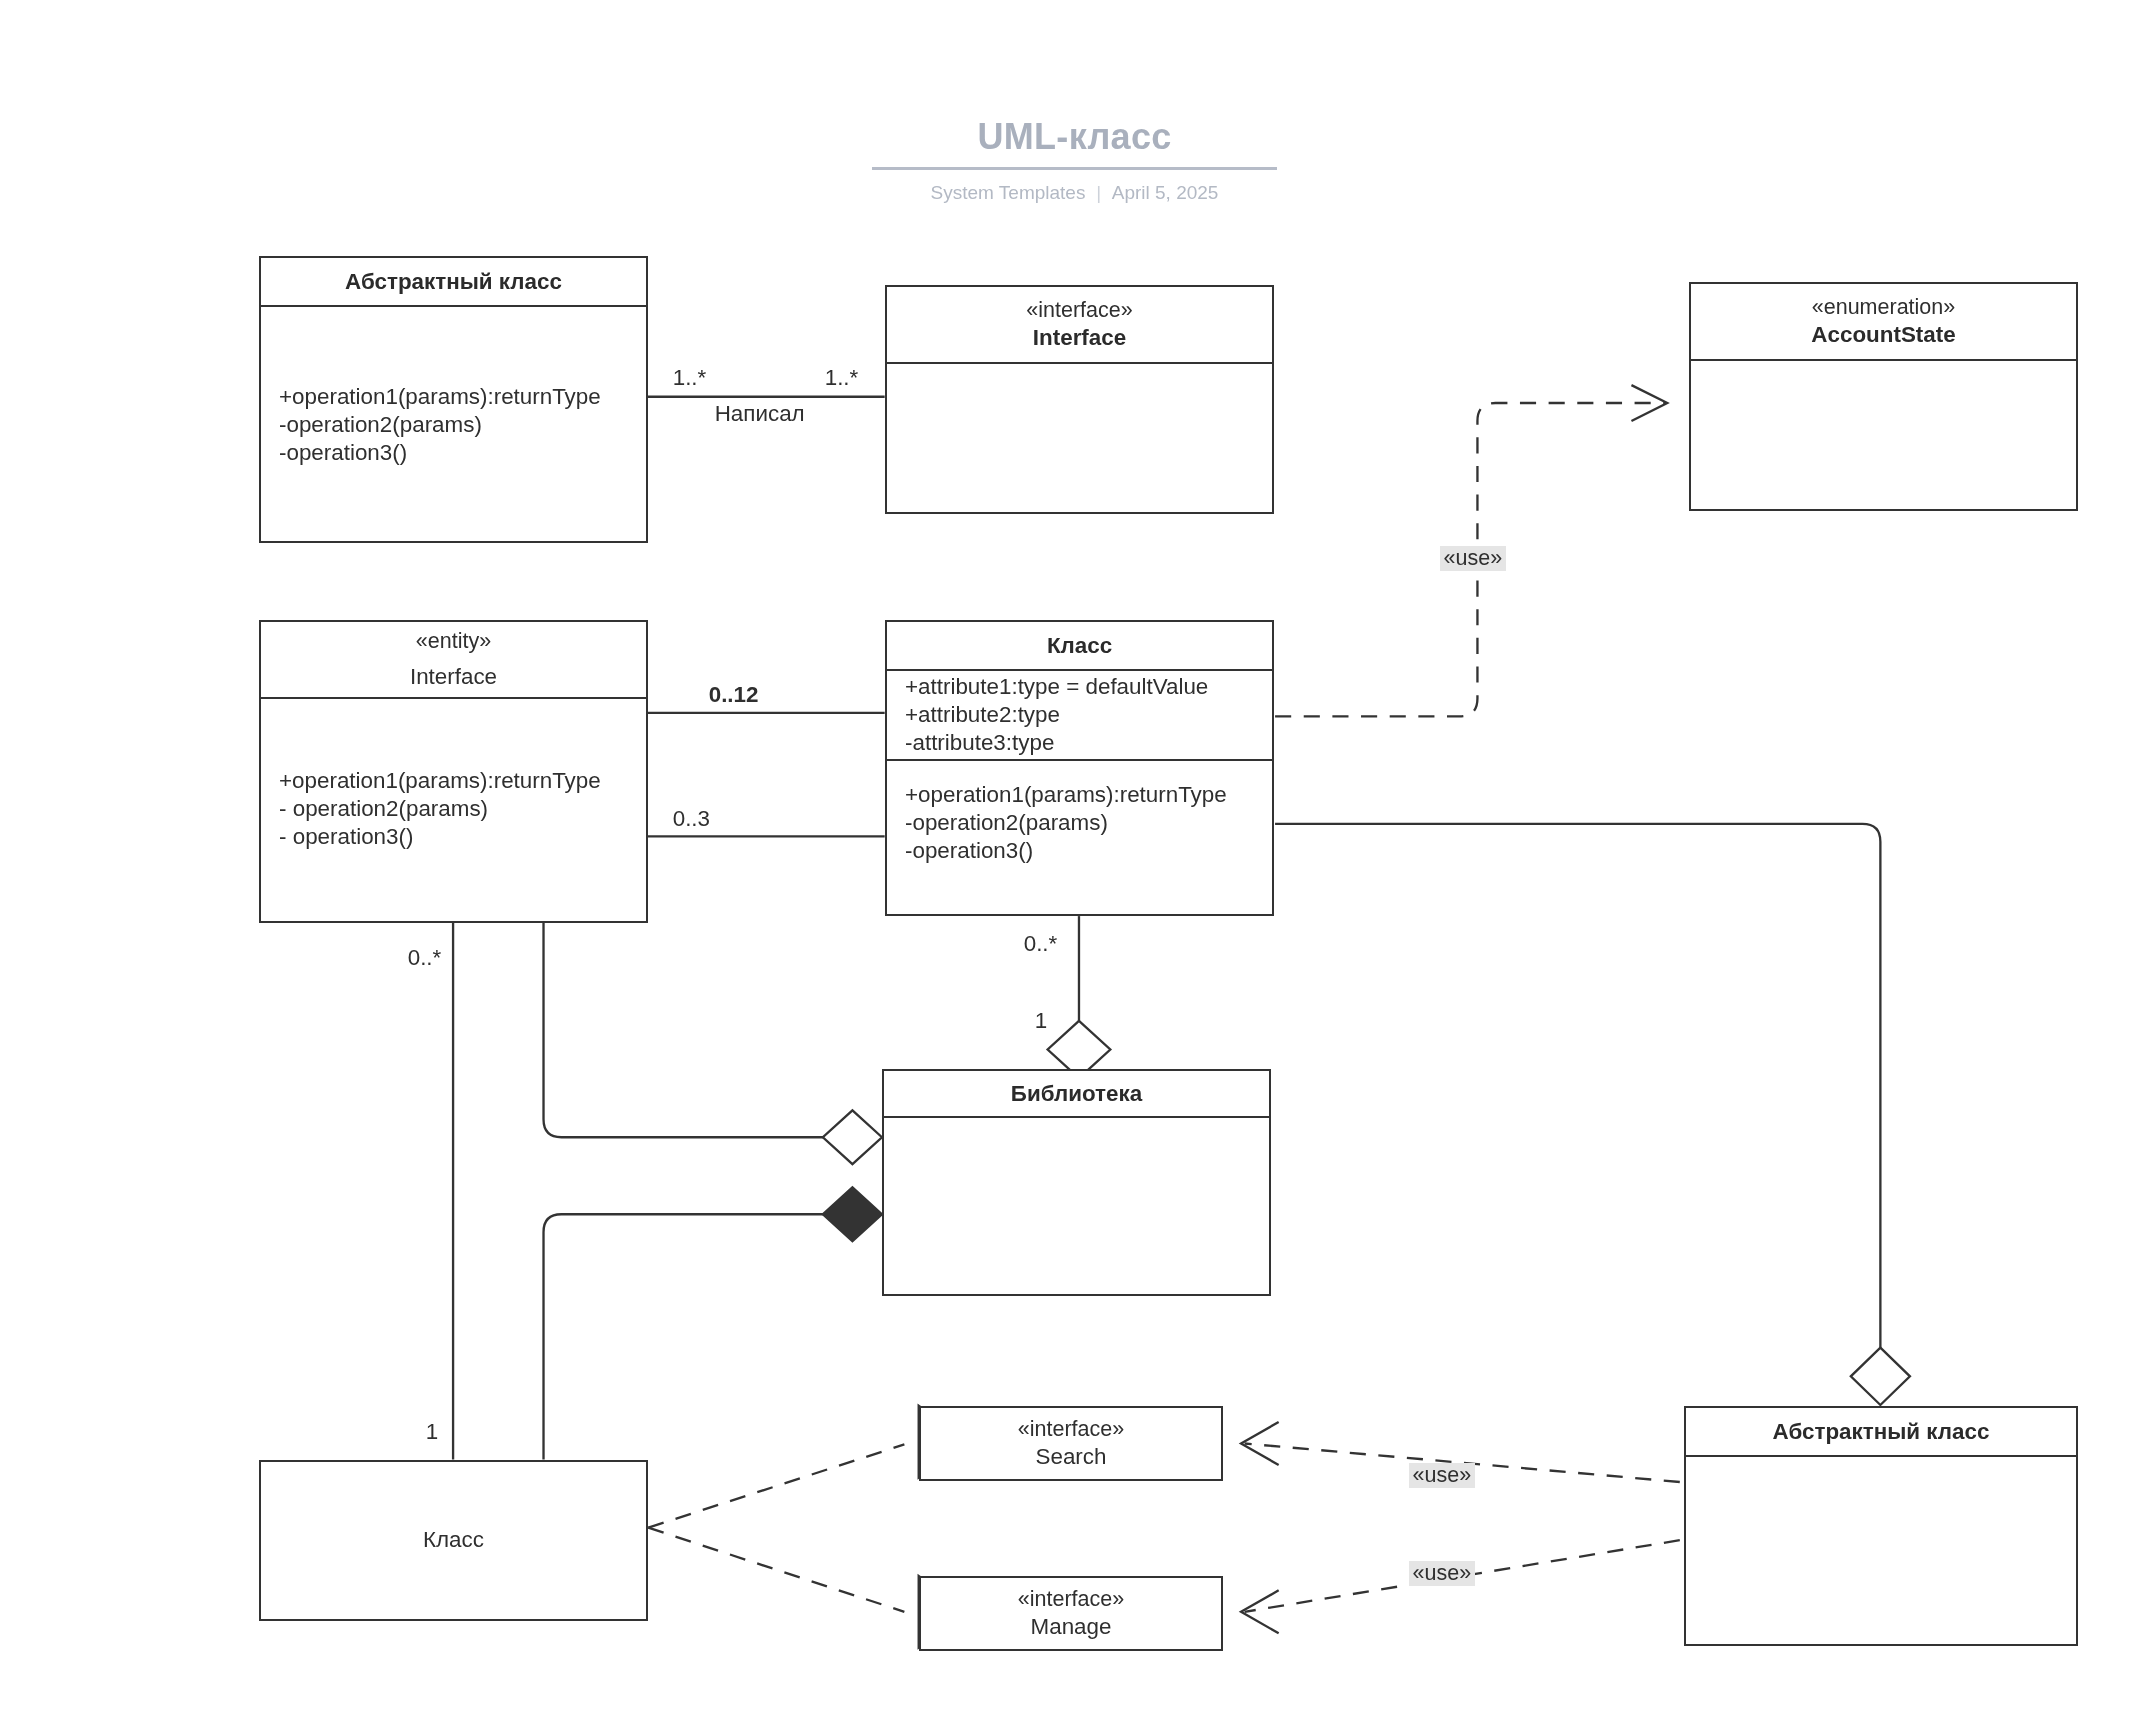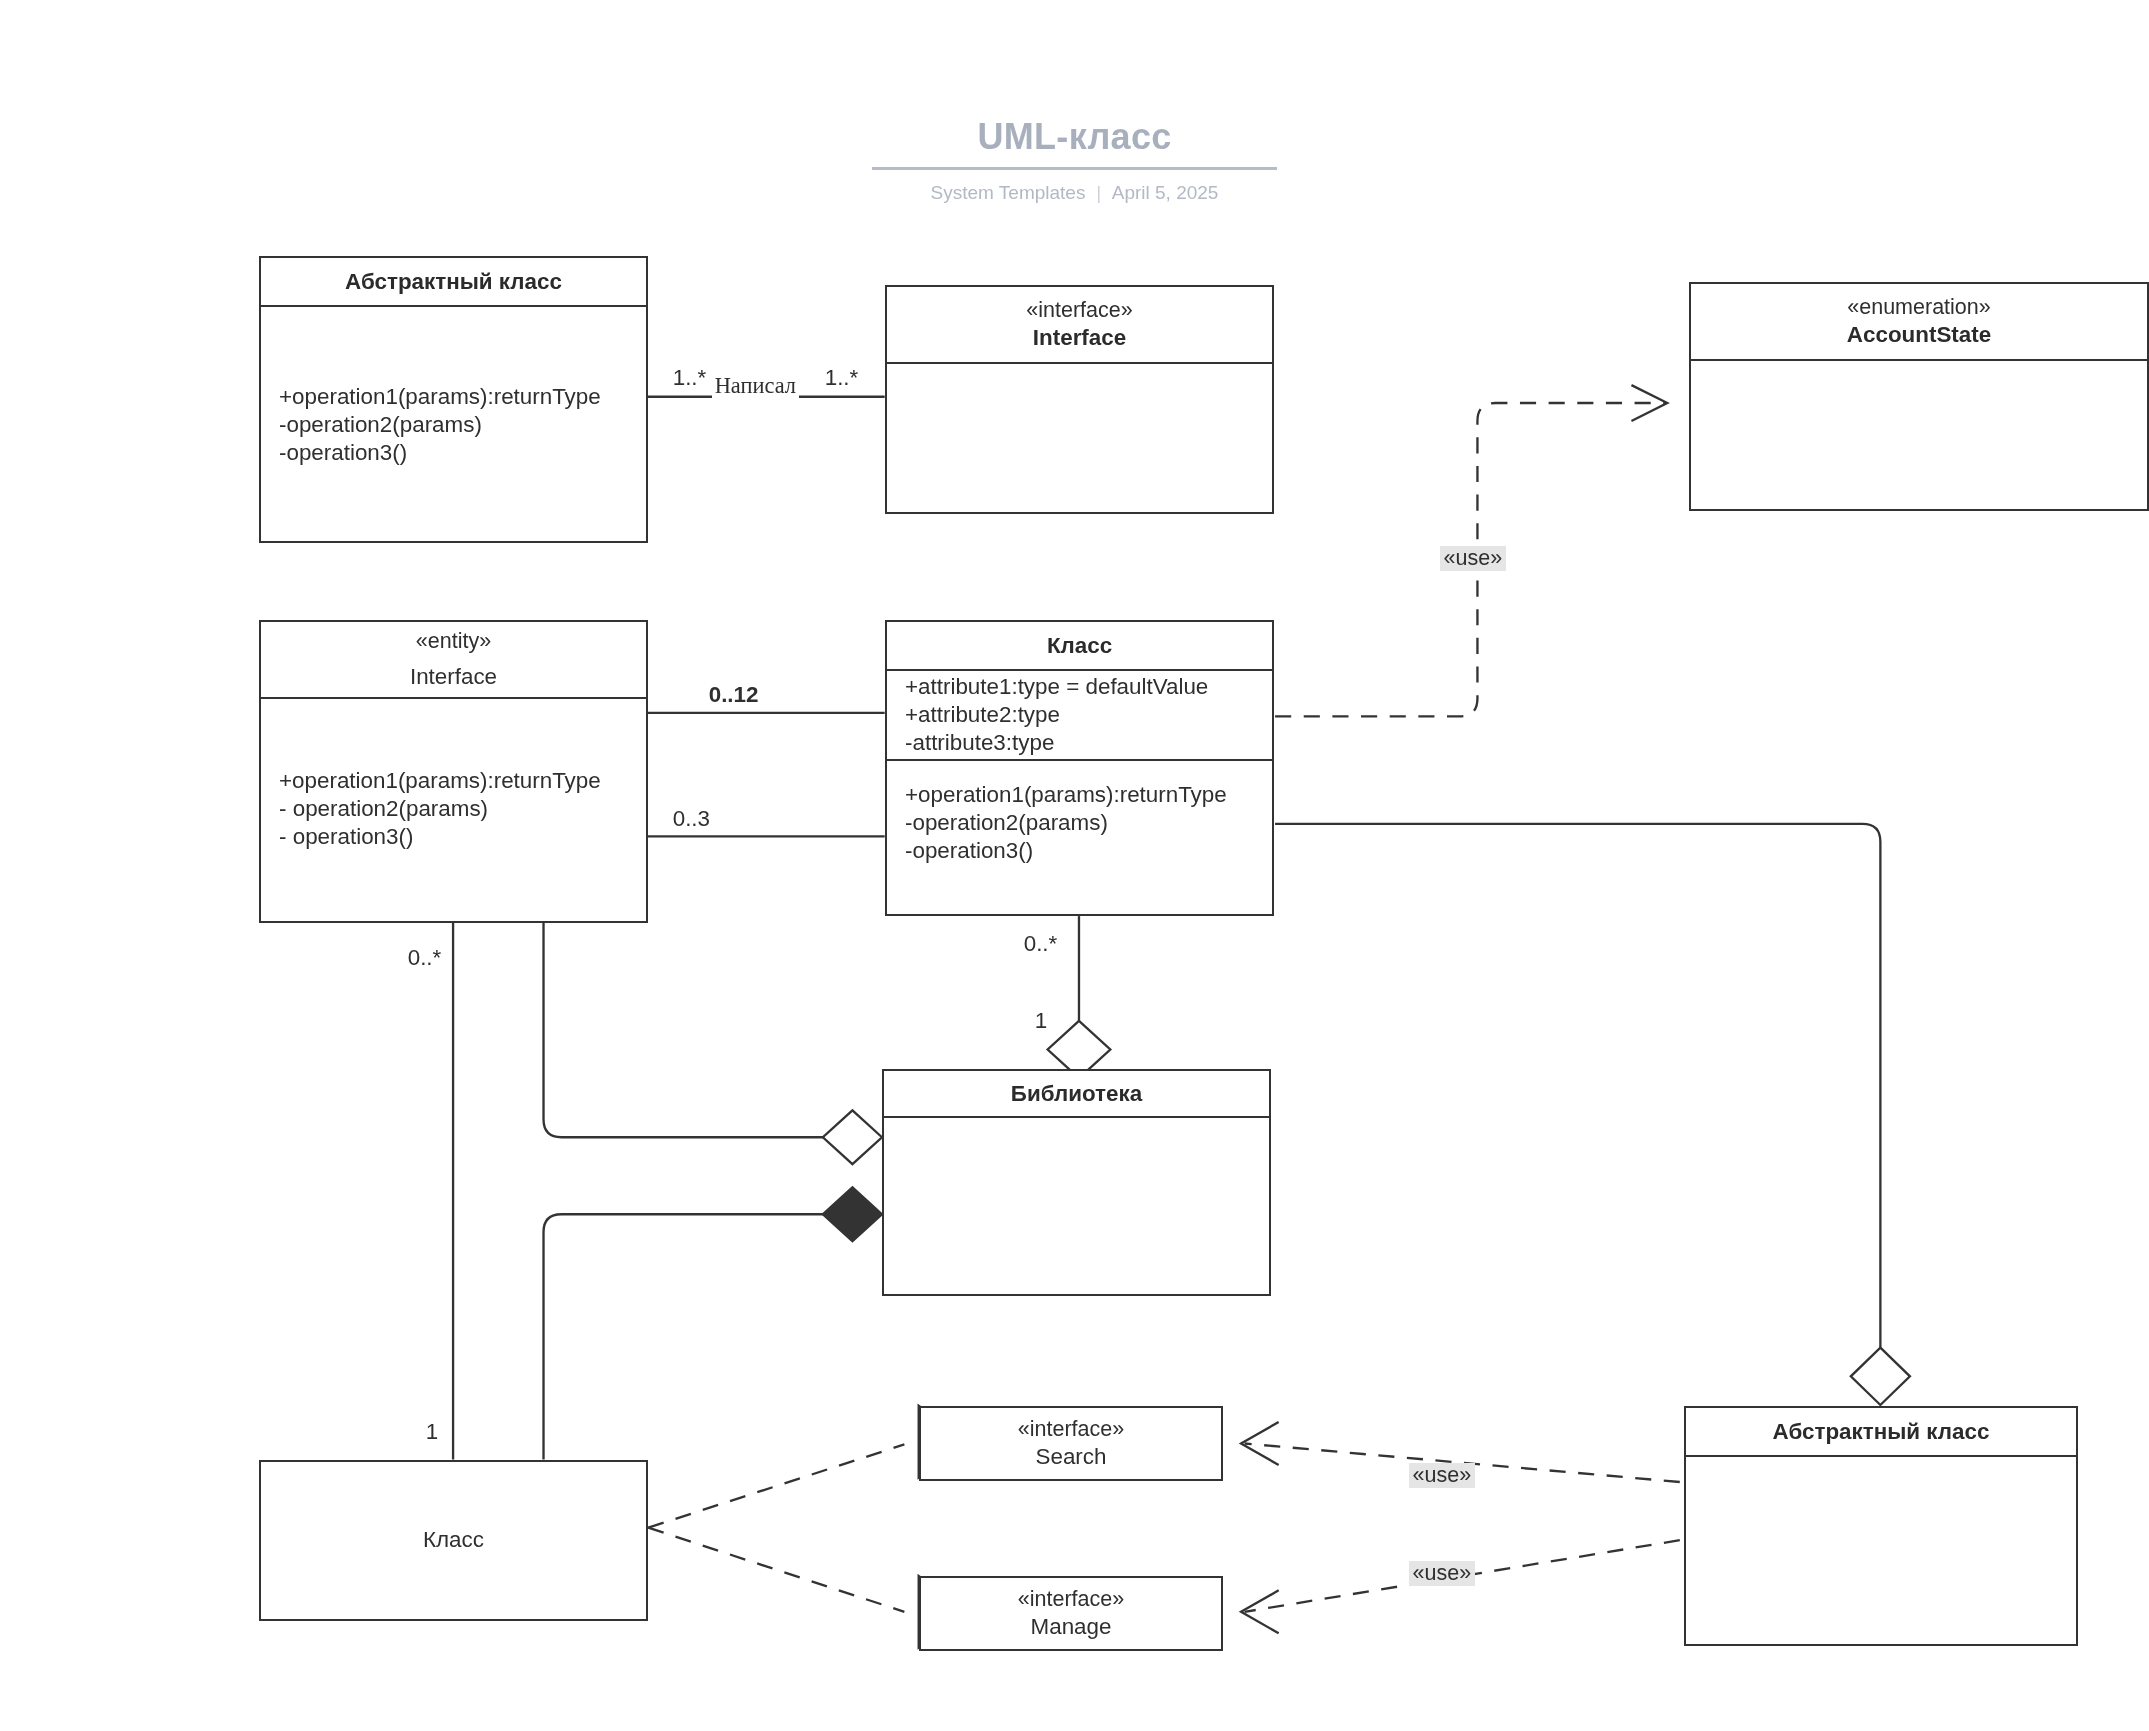--- a/index.html
+++ b/index.html
@@ -211,21 +211,21 @@
 
     <path class="dashed" d="M 1876 1720 L 1390 1800"></path>
     <path class="open-head" d="M 1428 1776 L 1386 1800 L 1428 1824"></path>
 
     <path class="solid" d="M 1424 920 L 2080 920 Q 2100 920 2100 940 L 2100 1505"></path>
     <path class="hollow" d="M 2100 1505 L 2133 1537 L 2100 1569 L 2067 1537 Z"></path>
   </svg>
 
   <div class="edge-label" style="left:670px; top:365px;">1..*</div>
   <div class="edge-label" style="left:822px; top:365px;">1..*</div>
-  <div class="edge-label" style="left:712px; top:373px;font-family:Liberation Serif, serif;">Написал</div>
+  <div class="edge-label" style="left:712px; top:401px;">Написал</div>
 
   <div class="edge-label" style="left:706px; top:682px;font-weight:bold;">0..12</div>
   <div class="edge-label" style="left:670px; top:806px;">0..3</div>
 
   <div class="edge-label" style="left:1021px; top:931px;">0..*</div>
   <div class="edge-label" style="left:1032px; top:1008px;">1</div>
 
   <div class="edge-label" style="left:405px; top:945px;">0..*</div>
   <div class="edge-label" style="left:423px; top:1419px;">1</div>
 
@@ -245,21 +245,21 @@
   </div>
 
   <div class="uml-box" style="left:885px; top:285px; width:389px; height:229px;">
     <div class="uml-compartment comp-title" style="height:75px;">
       <div class="stereotype">«interface»</div>
       <div class="cls-name-bold">Interface</div>
     </div>
     <div class="uml-compartment comp-blank" style="height:149px;"></div>
   </div>
 
-  <div class="uml-box" style="left:1689px; top:282px; width:460px; height:229px;">
+  <div class="uml-box" style="left:1689px; top:282px; width:389px; height:229px;">
     <div class="uml-compartment comp-title" style="height:75px;">
       <div class="stereotype">«enumeration»</div>
       <div class="cls-name-bold">AccountState</div>
     </div>
     <div class="uml-compartment comp-blank" style="height:149px;"></div>
   </div>
 
   <div class="uml-box" style="left:259px; top:620px; width:389px; height:303px;">
     <div class="uml-compartment comp-title" style="height:75px;gap:8px;">
       <div class="stereotype">«entity»</div>

